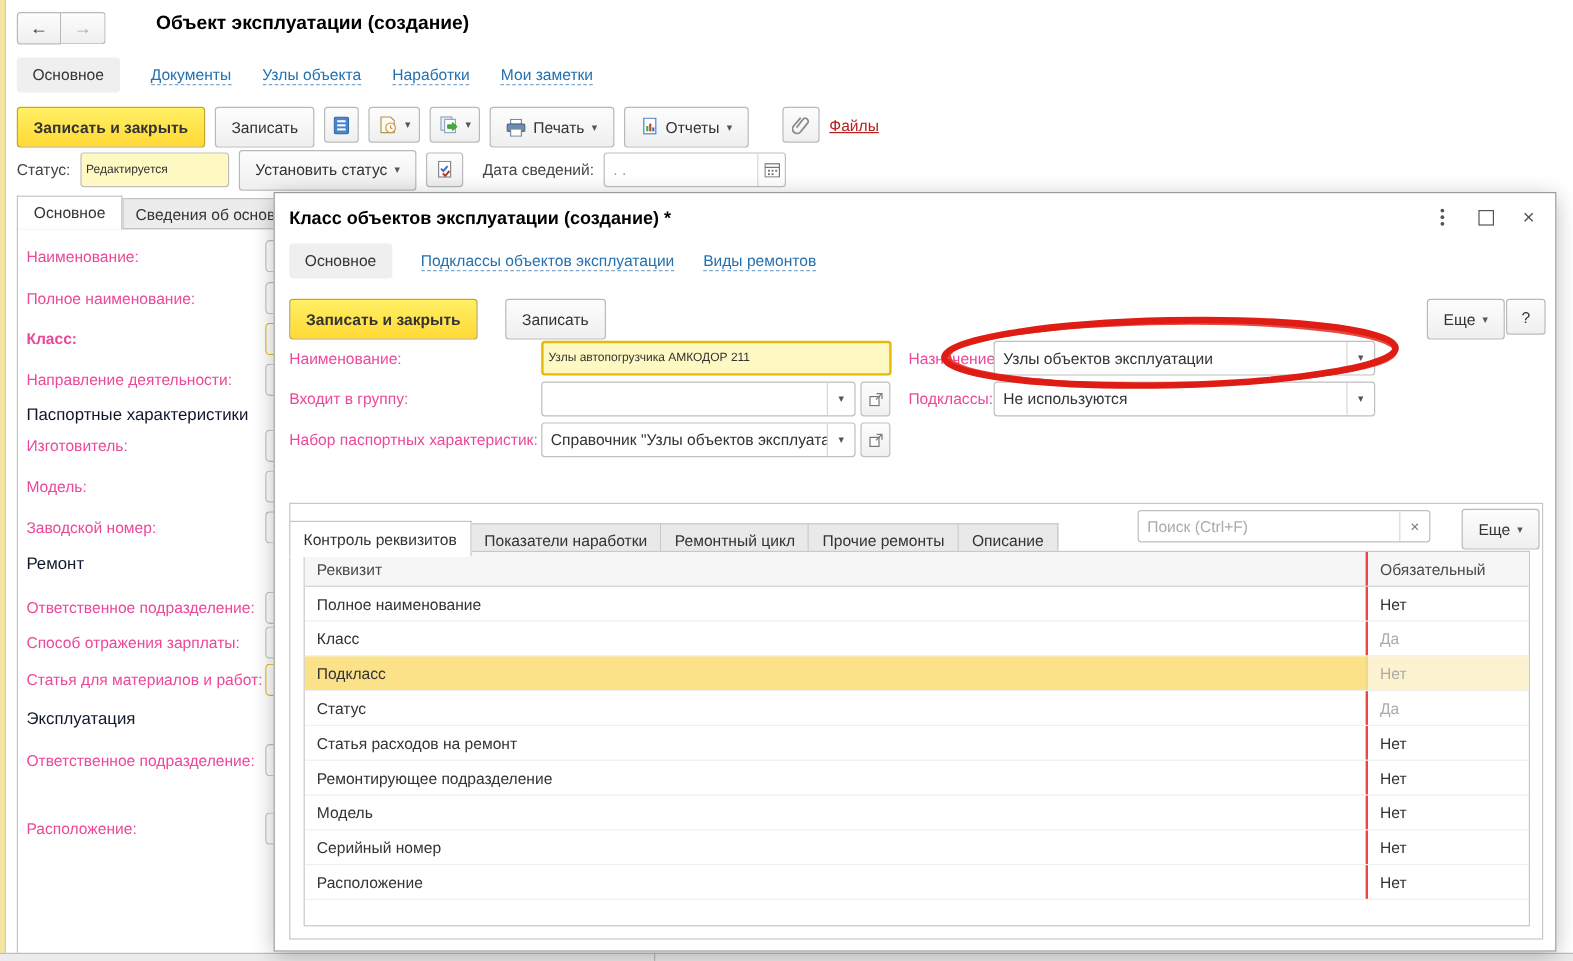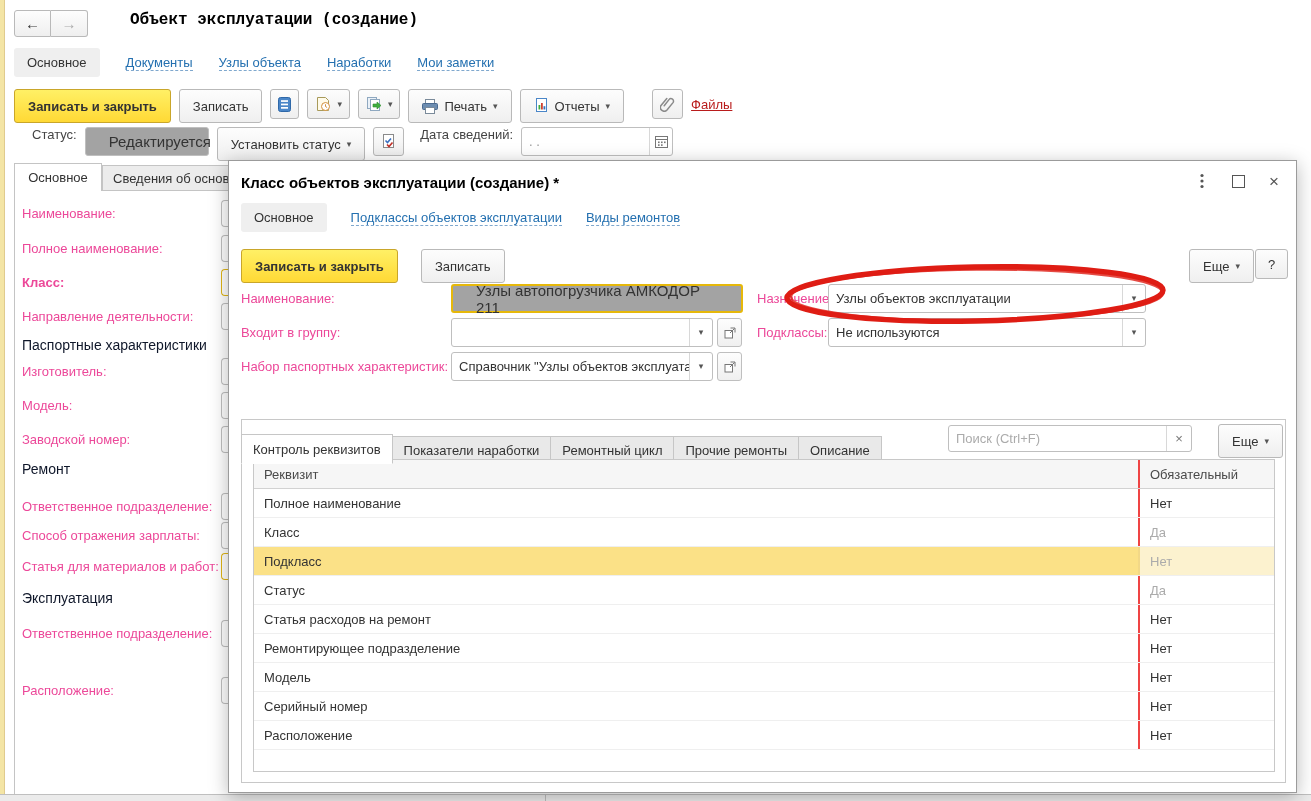--- a/index.html
+++ b/index.html
@@ -10,44 +10,44 @@
   
   .btn{display:inline-flex;align-items:center;justify-content:center;gap:6px;height:30px;
        padding:16px 13px;background:linear-gradient(#FDFDFD,#EFEFEF);border:1px solid #B9B9B9;
        border-radius:3px;font-size:13px;color:#333;white-space:nowrap;box-sizing:border-box;cursor:default;}
   .btn-yellow{background:linear-gradient(#FFF065,#FFD935);border-color:#C9A62A;font-weight:bold;}
   .iconbtn{padding:0 7px;}
   .caret{font-size:9px;color:#555;line-height:1;}
   .link{color:#b91c1c;text-decoration:underline;cursor:pointer;}
   .dlink{color:#2470B0;text-decoration:none;border-bottom:1px dashed #7FA8CE;cursor:pointer;white-space:nowrap;}
   .pill{background:#EFEFEF;border-radius:3px;padding:7px 13px;color:#333;white-space:nowrap;}
-  .field{background:#a3a3a3;border:1px solid #BFBFBF;border-radius:3px;box-sizing:border-box;
-         display:flex;align-items:center;padding:0 23px;font-size:15px;}
+  .field{background:#fef9c3;border:1px solid #BFBFBF;border-radius:3px;box-sizing:border-box;
+         display:flex;align-items:center;padding:0 4px;font-size:10px;}
   .combo{background:#fff;border:1px solid #BFBFBF;border-radius:3px;box-sizing:border-box;
          display:flex;align-items:stretch;}
   .combo .val{flex:1;display:flex;align-items:center;padding:0 7px;overflow:hidden;white-space:nowrap;}
   .combo .dd{width:22px;display:flex;align-items:center;justify-content:center;border-left:1px solid #D8D8D8;}
   .sqbtn{width:25px;display:flex;align-items:center;justify-content:center;background:linear-gradient(#FDFDFD,#F0F0F0);
          border:1px solid #BFBFBF;border-radius:3px;box-sizing:border-box;}
   .lbl{position:absolute;color:#ec4899;white-space:nowrap;}
   .section{position:absolute;color:#0f172a;font-size:14px;white-space:nowrap;}
   .sliver{position:absolute;left:221px;width:8px;height:27px;background:#fff;border:1px solid #BFBFBF;
           border-right:none;border-radius:4px 0 0 4px;box-sizing:border-box;}
   .sliver.req{border-color:#E0B616;}
 
   
   .edge{position:absolute;left:0;top:0;width:4px;height:801px;background:#F4E5A5;border-right:1px solid #E0CB8E;}
   .navgrp{position:absolute;left:14px;top:10px;display:flex;}
   .navgrp .btn{height:27px;width:37px;padding:0;border-radius:0;}
   .navgrp .btn:first-child{border-radius:3px 0 0 3px;}
   .navgrp .btn:last-child{border-radius:0 3px 3px 0;border-left:none;}
-  .win-title{position:absolute;left:130px;top:11px;font-size:16px;font-weight:bold;color:#000;white-space:nowrap;font-family:Liberation Mono, monospace;}
+  .win-title{position:absolute;left:130px;top:11px;font-size:16px;font-weight:bold;color:#000;white-space:nowrap;}
   .topnav{position:absolute;left:14px;top:48px;display:flex;align-items:center;gap:26px;}
   .toolbar{position:absolute;left:14px;top:89px;display:flex;align-items:stretch;gap:8px;height:30px;}
-  .statusrow{position:absolute;left:32px;top:127px;display:flex;align-items:flex-start;gap:8px;height:29px;}
+  .statusrow{position:absolute;left:14px;top:127px;display:flex;align-items:center;gap:8px;height:29px;}
   .pagetab-a{position:absolute;left:14px;top:163px;width:88px;height:28px;background:#fff;
              border:1px solid #C4C4C4;border-bottom:none;box-sizing:border-box;display:flex;
              align-items:center;justify-content:center;z-index:2;}
   .pagetab-i{position:absolute;left:102px;top:165px;width:127px;height:26px;background:#ECECEC;
              border:1px solid #C4C4C4;box-sizing:border-box;display:flex;align-items:center;
              padding-left:10px;overflow:hidden;white-space:nowrap;}
   .pborder-h{position:absolute;left:14px;top:190px;width:214px;border-top:1px solid #C4C4C4;}
   .pborder-v{position:absolute;left:14px;top:190px;height:604px;border-left:1px solid #C4C4C4;}
   .bstrip{position:absolute;left:0;top:794px;width:1311px;height:7px;background:#EBEBEB;border-top:1px solid #BFBFBF;box-sizing:border-box;}
   .bstrip-div{position:absolute;left:545px;top:794px;height:7px;border-left:1px solid #BDBDBD;}

